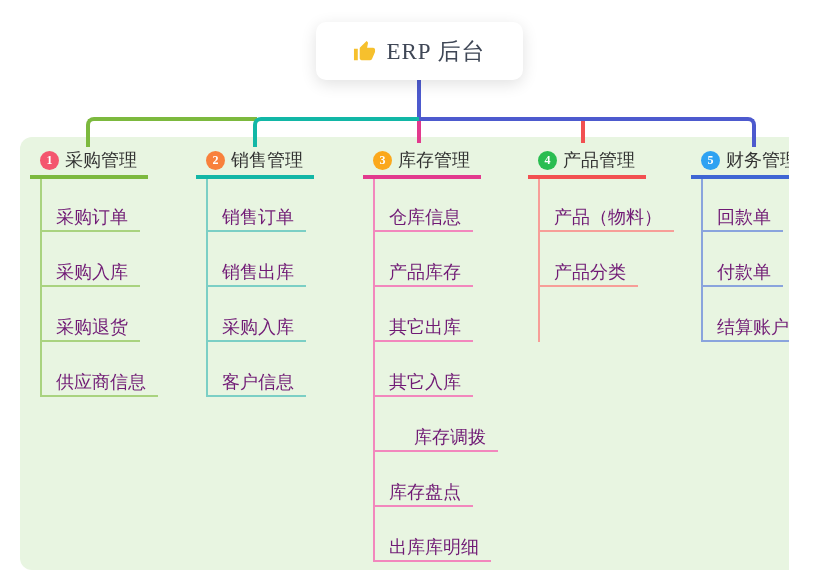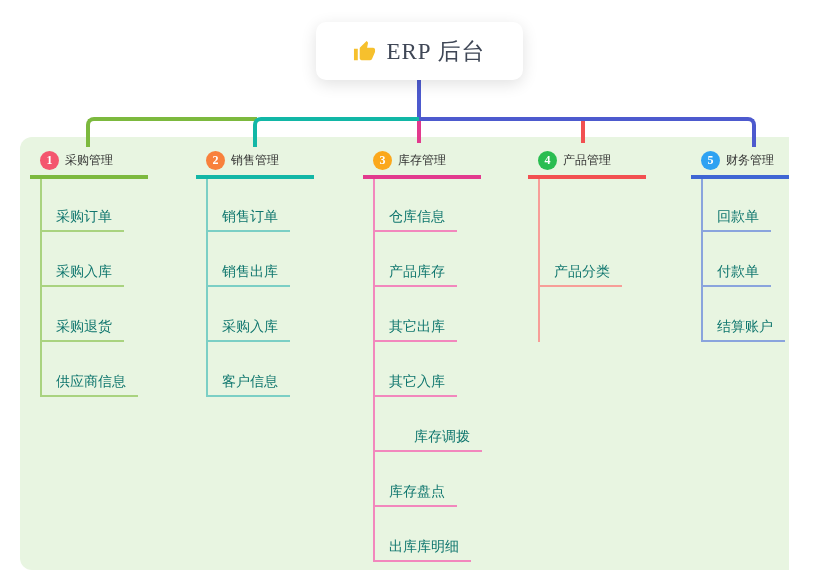--- a/index.html
+++ b/index.html
@@ -42,25 +42,25 @@
   .branch-header{
     width:118px;display:flex;align-items:center;height:22px;
     padding-bottom:4px;border-bottom:4px solid var(--main);
     cursor:pointer;
   }
   .badge{
     width:19px;height:19px;border-radius:50%;margin-left:10px;flex:0 0 19px;
     background:var(--badge);color:#fff;font-size:12px;font-weight:bold;
     display:flex;align-items:center;justify-content:center;line-height:1;
   }
-  .branch-label{font-size:12px;font-weight:500;color:#333;margin-left:6px;white-space:nowrap;}
+  .branch-label{font-size:18px;font-weight:500;color:#333;margin-left:6px;white-space:nowrap;}
   .spine{position:absolute;left:10px;top:30px;width:2px;background:var(--light);}
   .child{
     position:absolute;left:10px;
-    padding:0 12px 4px 16px;line-height:18px;font-size:14px;color:#0f766e;
+    padding:0 12px 4px 16px;line-height:18px;font-size:18px;color:#701a75;
     border-bottom:2px solid var(--light);white-space:nowrap;cursor:pointer;
   }
   .r0{top:59px;} .r1{top:114px;} .r2{top:169px;} .r3{top:224px;}
   .r4{top:279px;padding-left:41px;} .r5{top:334px;} .r6{top:389px;text-align:center;}
 </style>
 </head>
 <body>
 
 <div id="canvas">
 
@@ -120,20 +120,21 @@
     <div class="child r5">库存盘点</div>
     <div class="child r6">出库库明细</div>
   </div>
 
   <div class="branch b4" style="left:528px">
     <div class="branch-header">
       <span class="badge">4</span>
       <span class="branch-label">产品管理</span>
     </div>
     <div class="spine" style="height:163px"></div>
+    <div class="child r0">产品（物料）</div>
     <div class="child r1">产品分类</div>
   </div>
 
   <div class="branch b5" style="left:691px">
     <div class="branch-header">
       <span class="badge">5</span>
       <span class="branch-label">财务管理</span>
     </div>
     <div class="spine" style="height:163px"></div>
     <div class="child r0">回款单</div>

